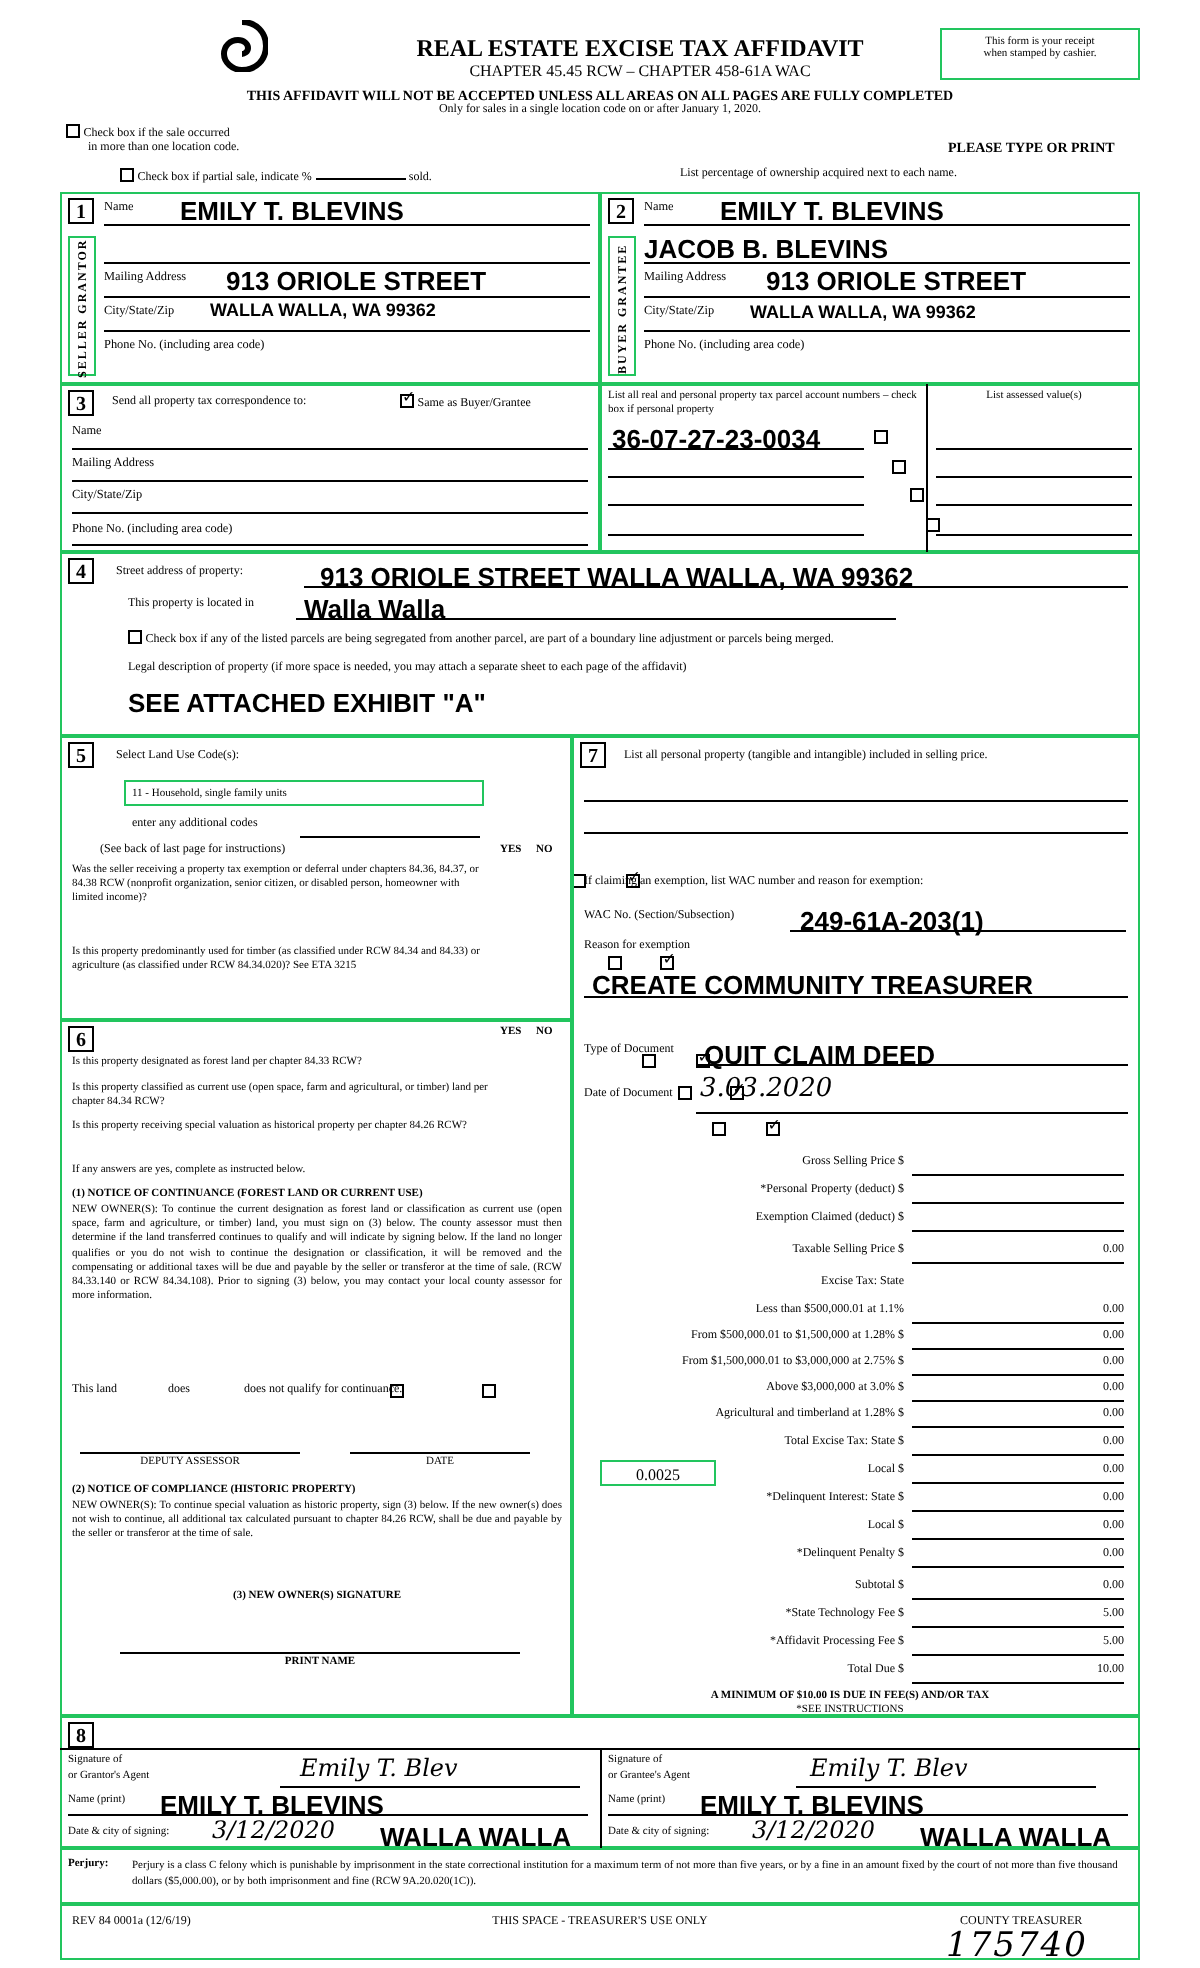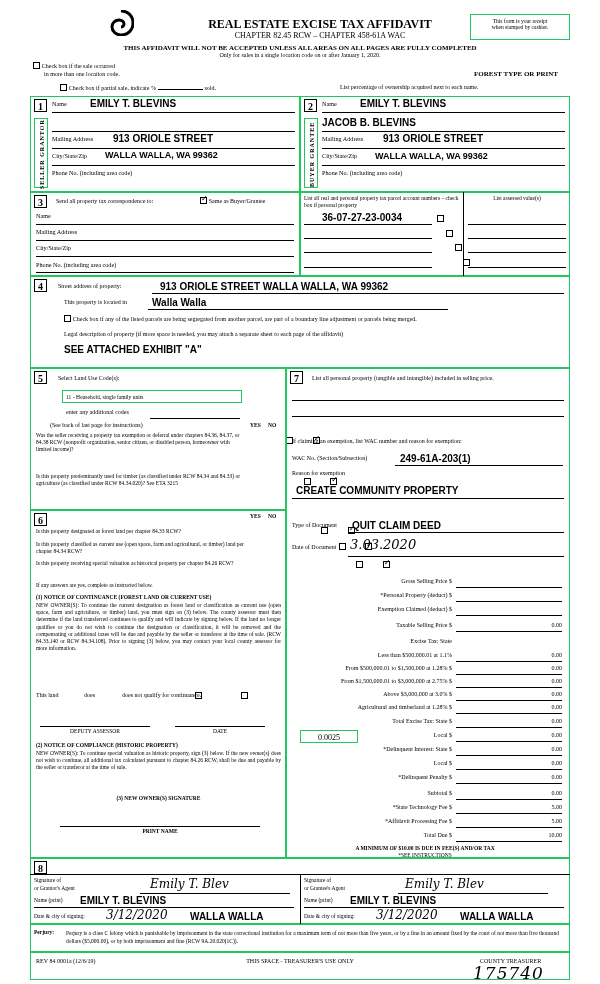--- a/index.html
+++ b/index.html
@@ -5,21 +5,21 @@
   html,body{margin:0;padding:0;background:#fff;}
   body{width:600px;height:984px;font-family:"Liberation Serif",serif;font-size:7px;color:#000;position:relative;}
   .page{position:relative;width:600px;height:984px;overflow:hidden;}
   .bx{position:absolute;box-sizing:border-box;}
   .b{border:1px solid #22c55e;}
   .bb{border-bottom:1px solid #000;}
   .c{text-align:center;}
   .r{text-align:right;}
   .bold{font-weight:bold;}
   .hand{font-family:"DejaVu Serif",serif;font-style:italic;font-size:11px;}
-  .fill{font-family:"Liberation Sans",sans-serif;font-weight:bold;font-size:10px;}
+  .fill{font-family:"Liberation Sans",sans-serif;font-weight:bold;font-size:13px;}
   .tiny{font-size:5.5px;}
   .sm{font-size:6px;}
   .chk{display:inline-block;width:7px;height:7px;border:1px solid #000;box-sizing:border-box;vertical-align:-1px;position:relative;background:#fff;}
   .chk.on:after{content:"\2713";position:absolute;left:0px;top:-3px;font-size:8px;line-height:8px;font-family:"DejaVu Sans",sans-serif;}
   .numbox{width:13px;height:13px;border:1px solid #000;background:#fff;text-align:center;font-weight:bold;font-size:10px;line-height:13px;font-family:"Liberation Serif",serif;}
   .vert{writing-mode:vertical-rl;transform:rotate(180deg);text-align:center;font-size:6px;font-weight:bold;letter-spacing:1px;}
   .lbl{font-size:6.2px;}
 </style>
 </head>
 <body>
@@ -27,35 +27,35 @@
 <div class="page">
 
   
   <div class="bx" style="left:108px;top:10px;width:26px;height:26px;">
     <svg width="26" height="26" viewBox="0 0 26 26">
         <path d="M13 1 C20 1 25 6 25 13 C25 20 20 25 13 25 C8 25 4 21 4 17 C4 13 7 10 11 10 C14 10 16 12 16 14 C16 16 14 17 13 17" fill="none" stroke="#000" stroke-width="3"></path>
       </svg>
   </div>
 
   <div class="bx c bold" style="left:180px;top:17px;width:280px;font-size:12px;">REAL ESTATE EXCISE TAX AFFIDAVIT</div>
-  <div class="bx c" style="left:180px;top:31px;width:280px;font-size:8px;">CHAPTER 82.45 RCW – CHAPTER 458-61A WAC</div>
+  <div class="bx c" style="left:180px;top:31px;width:280px;font-size:8px;">CHAPTER 45.45 RCW – CHAPTER 458-61A WAC</div>
   <div class="bx c bold" style="left:35px;top:44px;width:530px;font-size:7px;">THIS AFFIDAVIT WILL NOT BE ACCEPTED UNLESS ALL AREAS ON ALL PAGES ARE FULLY COMPLETED</div>
   <div class="bx c" style="left:35px;top:52px;width:530px;font-size:6px;">Only for sales in a single location code on or after January 1, 2020.</div>
 
   <div class="bx b c" style="left:470px;top:14px;width:100px;height:26px;padding-top:3px;">
     <div class="tiny">This form is your receipt</div>
     <div class="tiny">when stamped by cashier.</div>
   </div>
 
   <div class="bx" style="left:33px;top:62px;width:300px;">
     <span class="chk"></span>
     <span class="sm">Check box if the sale occurred</span>
   </div>
   <div class="bx sm" style="left:44px;top:71px;width:300px;">in more than one location code.</div>
-  <div class="bx bold" style="left:474px;top:70px;font-size:7px;">FOREST TYPE OR PRINT</div>
+  <div class="bx bold" style="left:474px;top:70px;font-size:7px;">PLEASE TYPE OR PRINT</div>
 
   <div class="bx" style="left:60px;top:84px;width:260px;">
     <span class="chk"></span>
     <span class="sm">Check box if partial sale, indicate %</span>
     <span style="display:inline-block;width:45px;border-bottom:1px solid #000;"></span>
     <span class="sm">sold.</span>
   </div>
   <div class="bx sm" style="left:340px;top:84px;width:230px;">List percentage of ownership acquired next to each name.</div>
 
   
@@ -125,21 +125,21 @@
   <div class="bx lbl" style="left:36px;top:244px;">City/State/Zip</div>
   <div class="bx bb" style="left:36px;top:256px;width:258px;"></div>
   <div class="bx lbl" style="left:36px;top:261px;">Phone No. (including area code)</div>
   <div class="bx bb" style="left:36px;top:272px;width:258px;"></div>
 
   
   <div class="bx tiny" style="left:304px;top:195px;width:155px;line-height:6.5px;">List all real and personal property tax parcel account numbers – check box if personal property</div>
   <div class="bx tiny c" style="left:468px;top:195px;width:98px;">List assessed value(s)</div>
   <div class="bx" style="left:463px;top:192px;width:1px;height:84px;background:#000;"></div>
 
-  <div class="bx fill" style="left:322px;top:212px;">36-07-27-23-0034</div>
+  <div class="bx fill" style="left:306px;top:212px;">36-07-27-23-0034</div>
   <div class="bx bb" style="left:304px;top:224px;width:128px;"></div>
   <div class="bx chk" style="left:437px;top:215px;"></div>
   <div class="bx bb" style="left:468px;top:224px;width:98px;"></div>
 
   <div class="bx bb" style="left:304px;top:238px;width:128px;"></div>
   <div class="bx chk" style="left:437px;top:230px;"></div>
   <div class="bx bb" style="left:468px;top:238px;width:98px;"></div>
 
   <div class="bx bb" style="left:304px;top:252px;width:128px;"></div>
   <div class="bx chk" style="left:437px;top:244px;"></div>
@@ -237,21 +237,21 @@
 
   <div class="bx bb" style="left:292px;top:400px;width:272px;"></div>
   <div class="bx bb" style="left:292px;top:416px;width:272px;"></div>
 
   <div class="bx sm" style="left:292px;top:438px;width:270px;">If claiming an exemption, list WAC number and reason for exemption:</div>
   <div class="bx sm" style="left:292px;top:455px;">WAC No. (Section/Subsection)</div>
   <div class="bx fill" style="left:400px;top:453px;">249-61A-203(1)</div>
   <div class="bx bb" style="left:395px;top:465px;width:168px;"></div>
 
   <div class="bx sm" style="left:292px;top:470px;">Reason for exemption</div>
-  <div class="bx fill" style="left:296px;top:485px;">CREATE COMMUNITY PROPERTY</div>
+  <div class="bx fill" style="left:296px;top:485px;">CREATE COMMUNITY TREASURER</div>
   <div class="bx bb" style="left:292px;top:498px;width:272px;"></div>
 
   <div class="bx sm" style="left:292px;top:522px;">Type of Document</div>
   <div class="bx fill" style="left:352px;top:520px;">QUIT CLAIM DEED</div>
   <div class="bx bb" style="left:348px;top:532px;width:216px;"></div>
 
   <div class="bx sm" style="left:292px;top:544px;">Date of Document</div>
   <div class="bx hand" style="left:350px;top:537px;font-size:13px;">3.03.2020</div>
   <div class="bx bb" style="left:348px;top:556px;width:216px;"></div>
 

